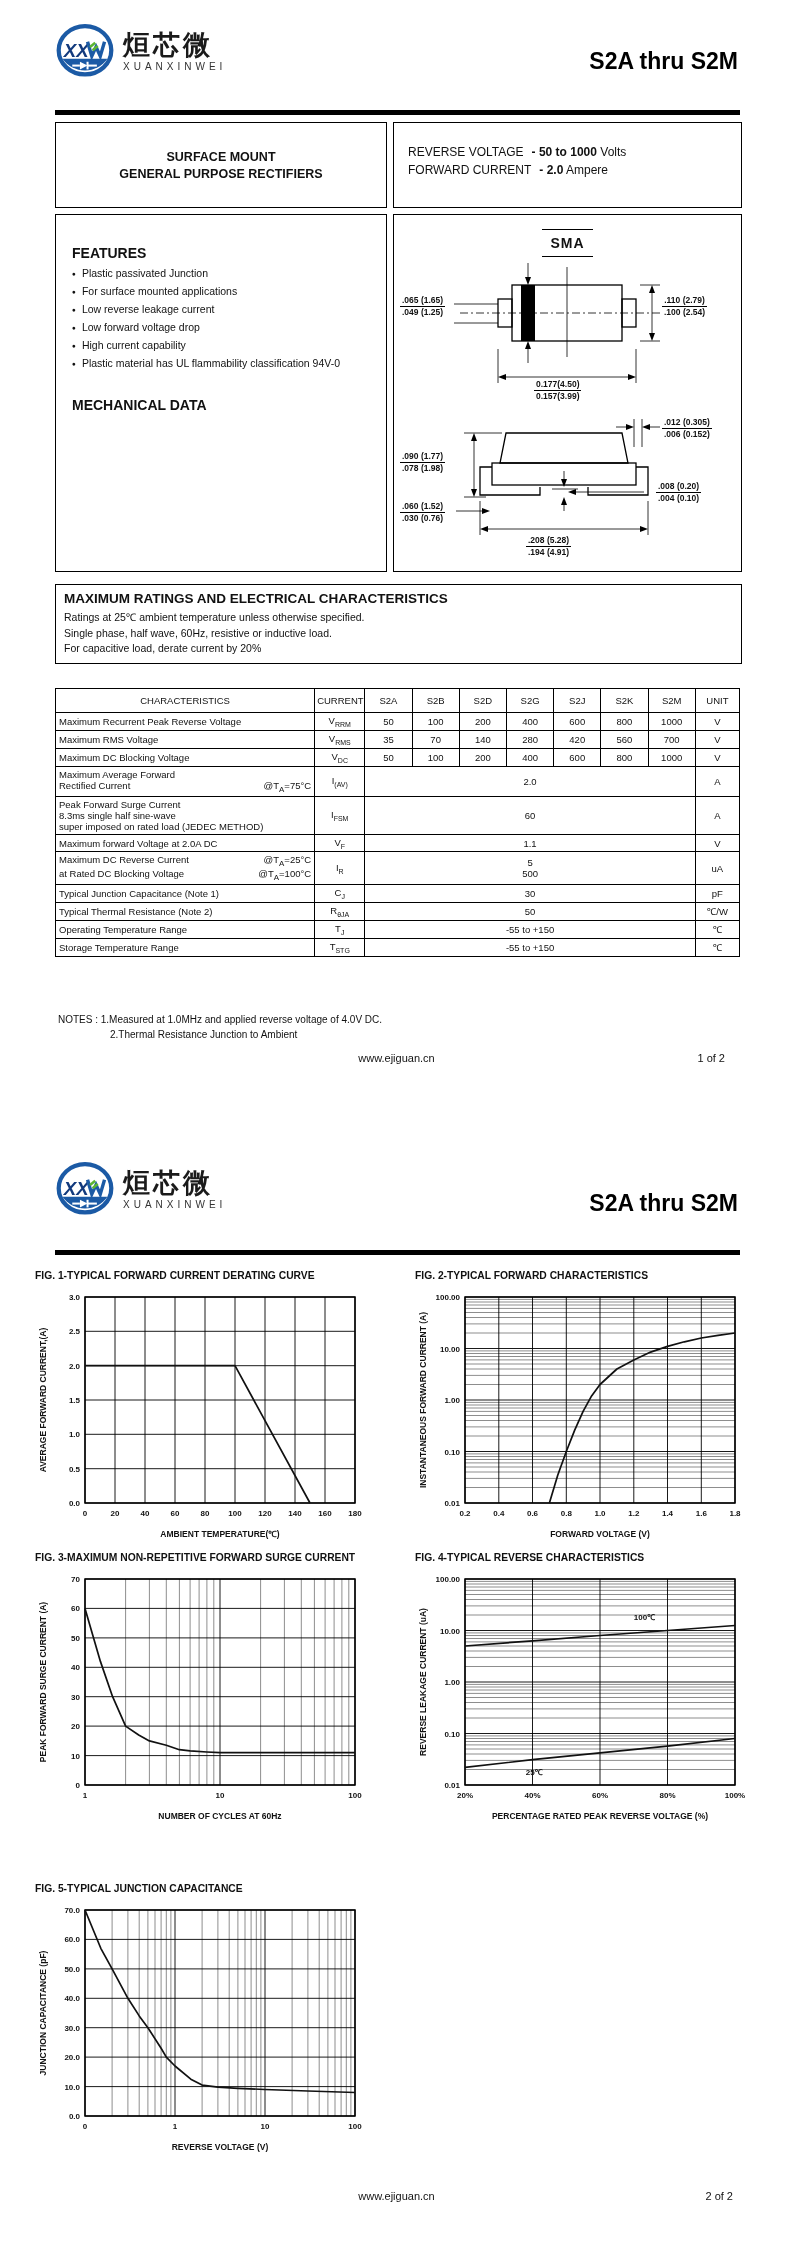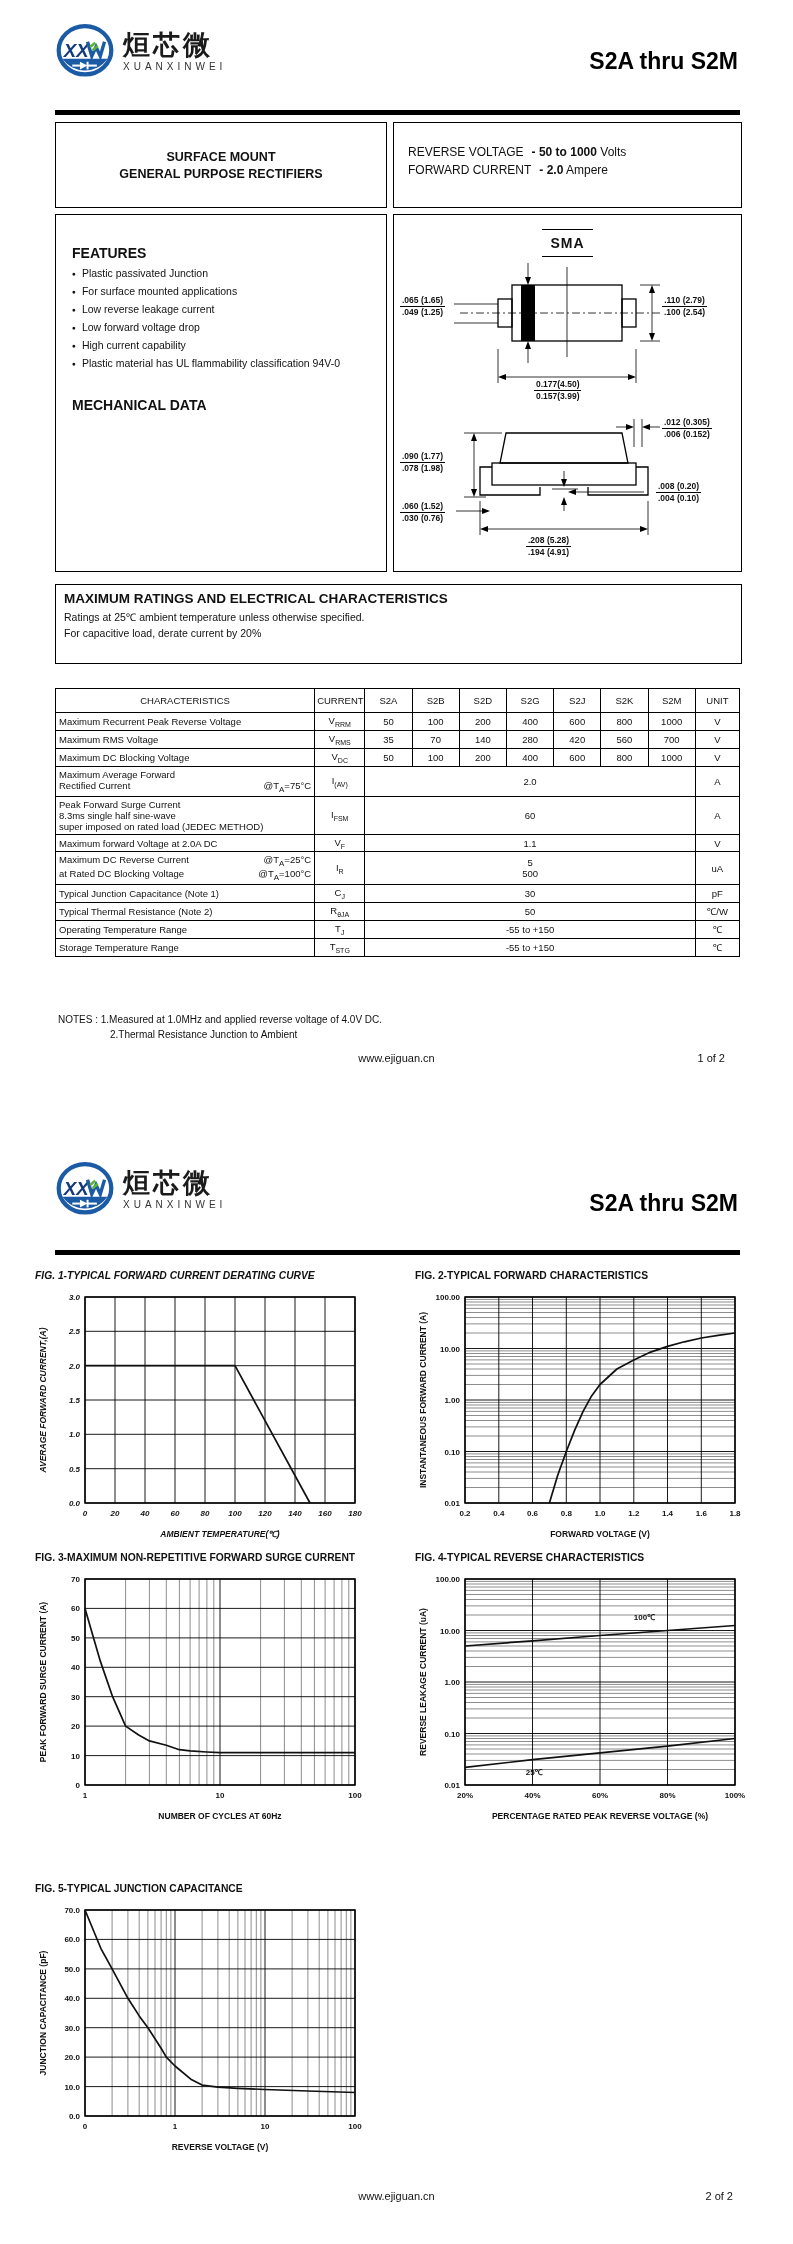--- a/index.html
+++ b/index.html
@@ -237,20 +237,21 @@
       <div class="dim" style="left:132px;top:124px;">
         <span class="top">.208 (5.28)</span>
         <span class="bot">.194 (4.91)</span>
       </div>
     </div>
   </div>
 
   <div class="box" style="left:55px;top:584px;width:685px;height:78px;">
     <div class="ratings-head">MAXIMUM RATINGS AND ELECTRICAL CHARACTERISTICS</div>
     <div class="ratings-line">Ratings at 25℃ ambient temperature unless otherwise specified.</div>
+    <div class="ratings-line">Single phase, half wave, 60Hz, resistive or inductive load.</div>
     <div class="ratings-line">For capacitive load, derate current by 20%</div>
   </div>
 
   <table class="rtable abs" id="ratings-table" style="left:55px;top:688px;">
       <colgroup>
         <col style="width:258px">
         <col style="width:50px">
         <col style="width:47px">
         <col style="width:47px">
         <col style="width:47px">
@@ -453,21 +454,21 @@
       <line x1="44" y1="31" x2="50" y2="26" stroke="#5cb531" stroke-width="3"></line>
     </svg>
     <div>
       <div class="logo-cn">烜芯微</div>
       <div class="logo-en">XUANXINWEI</div>
     </div>
   </div>
   <div class="abs part-title" style="right:55px;top:1190px;">S2A thru S2M</div>
   <div class="abs rule" style="left:55px;top:1250px;width:685px;"></div>
 
-  <div class="fig" style="left:35px;top:1270px;font-style:italic;">
+  <div class="fig" style="left:35px;top:1270px;">
     <div class="fig-title" id="fig1-title">FIG. 1-TYPICAL FORWARD CURRENT DERATING CURVE</div>
     <div id="fig1-chart"><svg width="334" height="258" viewBox="0 0 334 258" xmlns="http://www.w3.org/2000/svg">
           <line x1="50.0" y1="12" x2="50.0" y2="218" stroke="#000" stroke-width="0.9"></line>
           <line x1="80.0" y1="12" x2="80.0" y2="218" stroke="#000" stroke-width="0.9"></line>
           <line x1="110.0" y1="12" x2="110.0" y2="218" stroke="#000" stroke-width="0.9"></line>
           <line x1="140.0" y1="12" x2="140.0" y2="218" stroke="#000" stroke-width="0.9"></line>
           <line x1="170.0" y1="12" x2="170.0" y2="218" stroke="#000" stroke-width="0.9"></line>
           <line x1="200.0" y1="12" x2="200.0" y2="218" stroke="#000" stroke-width="0.9"></line>
           <line x1="230.0" y1="12" x2="230.0" y2="218" stroke="#000" stroke-width="0.9"></line>
           <line x1="260.0" y1="12" x2="260.0" y2="218" stroke="#000" stroke-width="0.9"></line>

